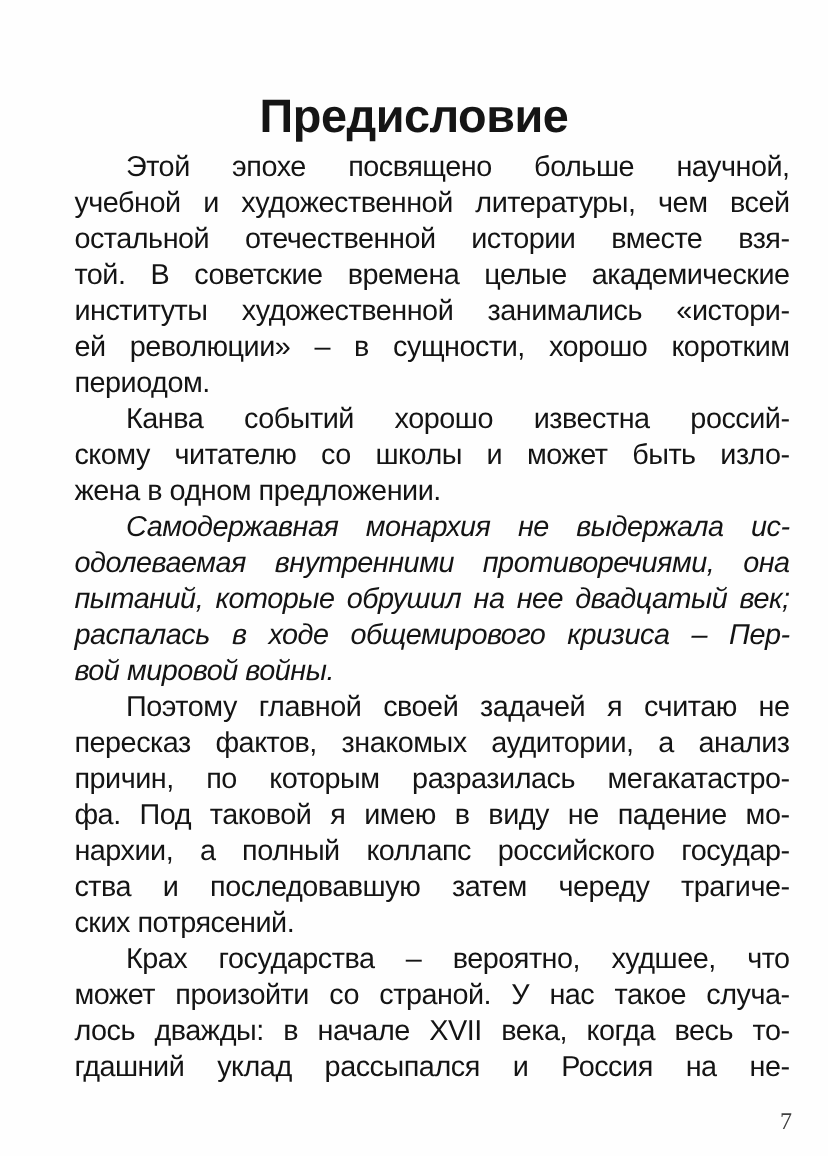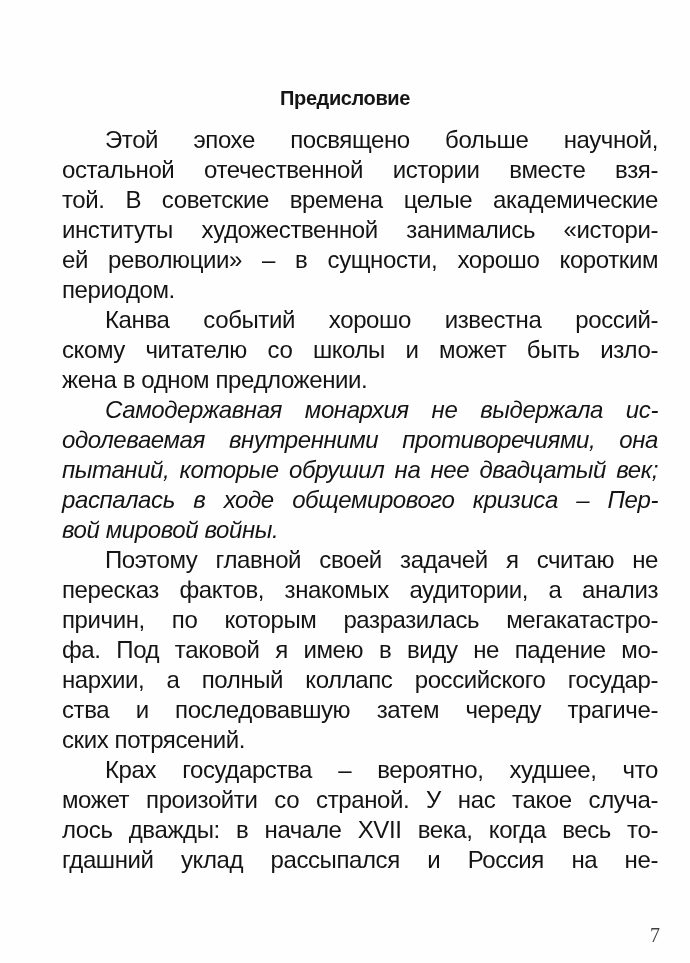--- a/index.html
+++ b/index.html
@@ -16,21 +16,21 @@
     inset: 0;
     background: #fefefe;
   }
   .headline {
     position: absolute;
     top: 80px;
     left: 0;
     width: 690px;
     text-align: center;
     font-weight: bold;
-    font-size: 20px;
+    font-size: 39px;
     line-height: 36px;
     color: #151515;
     letter-spacing: -0.4px;
   }
   .text-block {
     position: absolute;
     left: 62px;
     top: 125px;
     width: 596px;
     color: #141414;
@@ -57,20 +57,21 @@
   }
 </style>
 </head>
 <body>
 
 <div class="page">
   <div class="headline">Предисловие</div>
 
   <div class="text-block">
       <div class="line indent">Этой эпохе посвящено больше научной,</div>
+      <div class="line">учебной и художественной литературы, чем всей</div>
       <div class="line">остальной отечественной истории вместе взя-</div>
       <div class="line">той. В советские времена целые академические</div>
       <div class="line">институты художественной занимались «истори-</div>
       <div class="line">ей революции» – в сущности, хорошо коротким</div>
       <div class="line para-last">периодом.</div>
       <div class="line indent">Канва событий хорошо известна россий-</div>
       <div class="line">скому читателю со школы и может быть изло-</div>
       <div class="line para-last">жена в одном предложении.</div>
       <div class="line italic indent">Самодержавная монархия не выдержала ис-</div>
       <div class="line italic">одолеваемая внутренними противоречиями, она</div>

